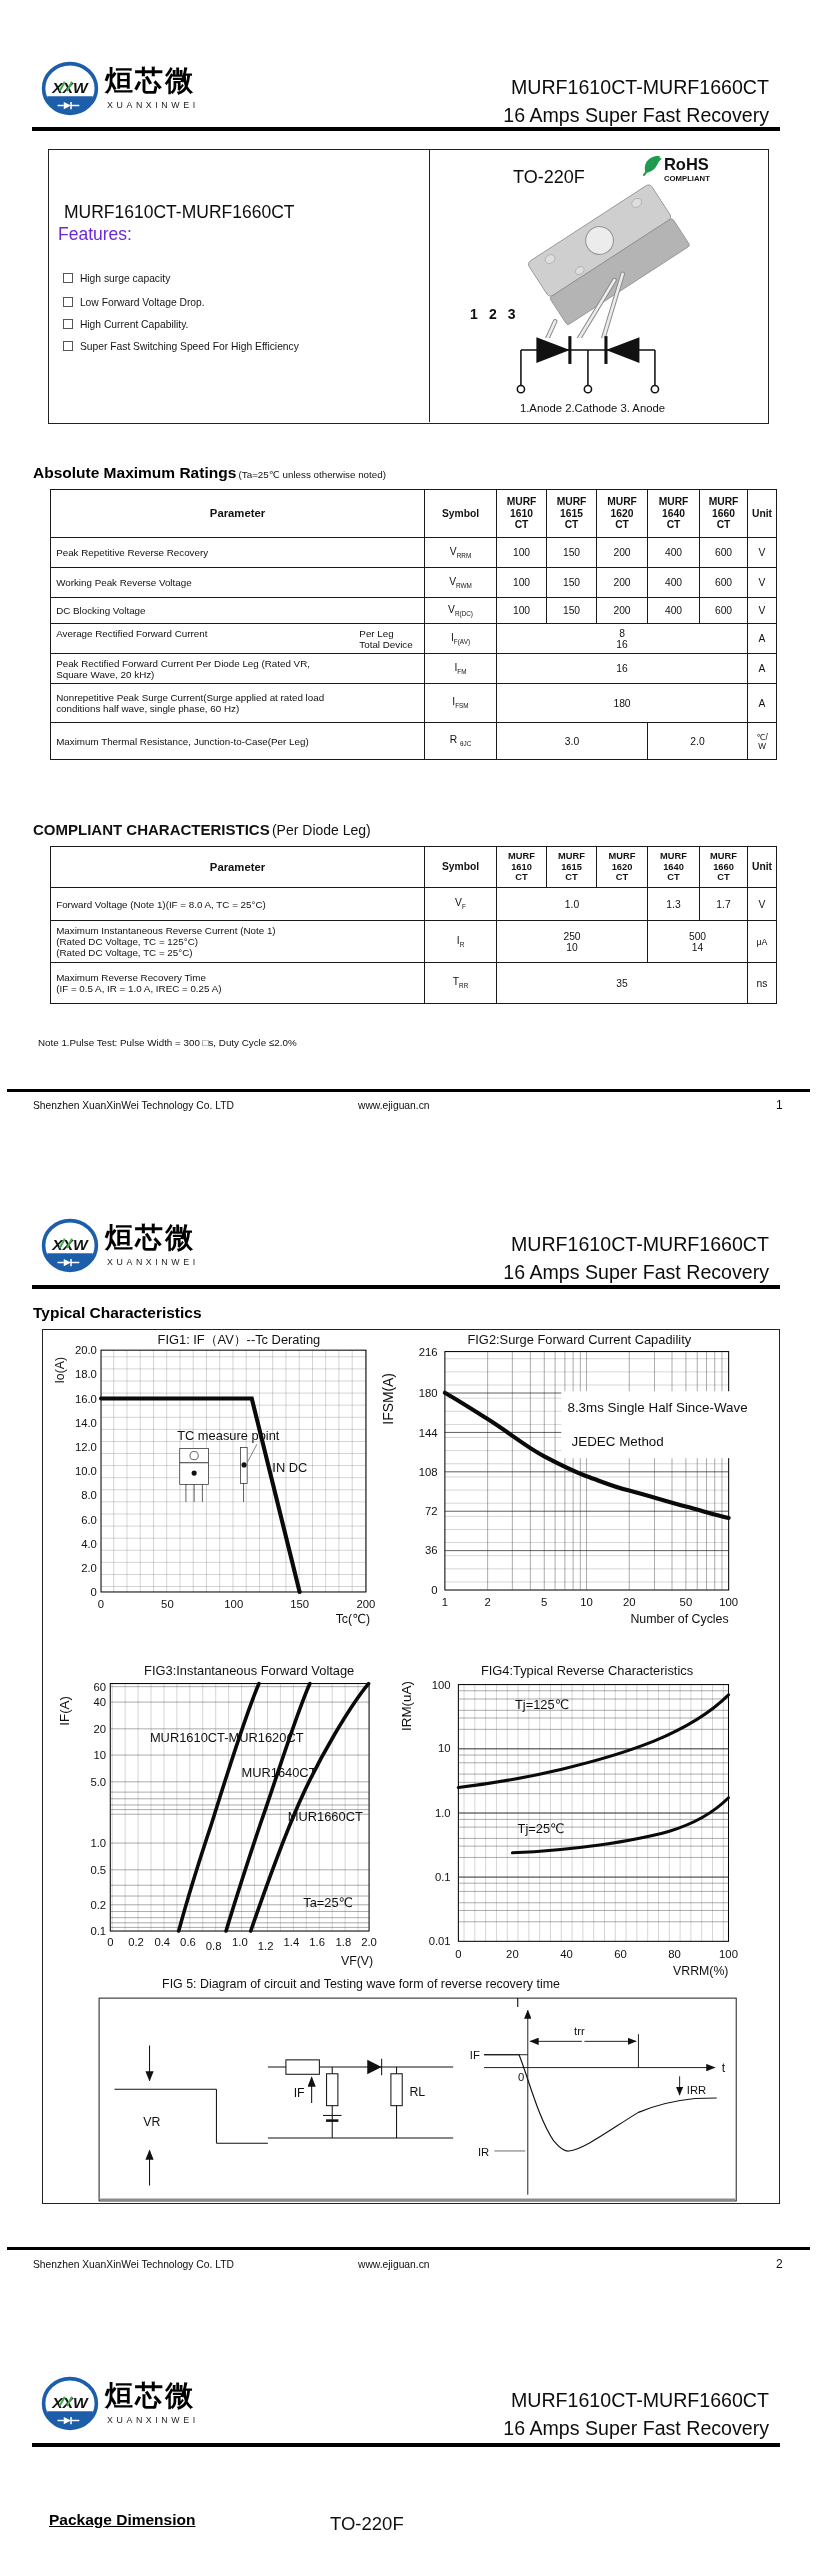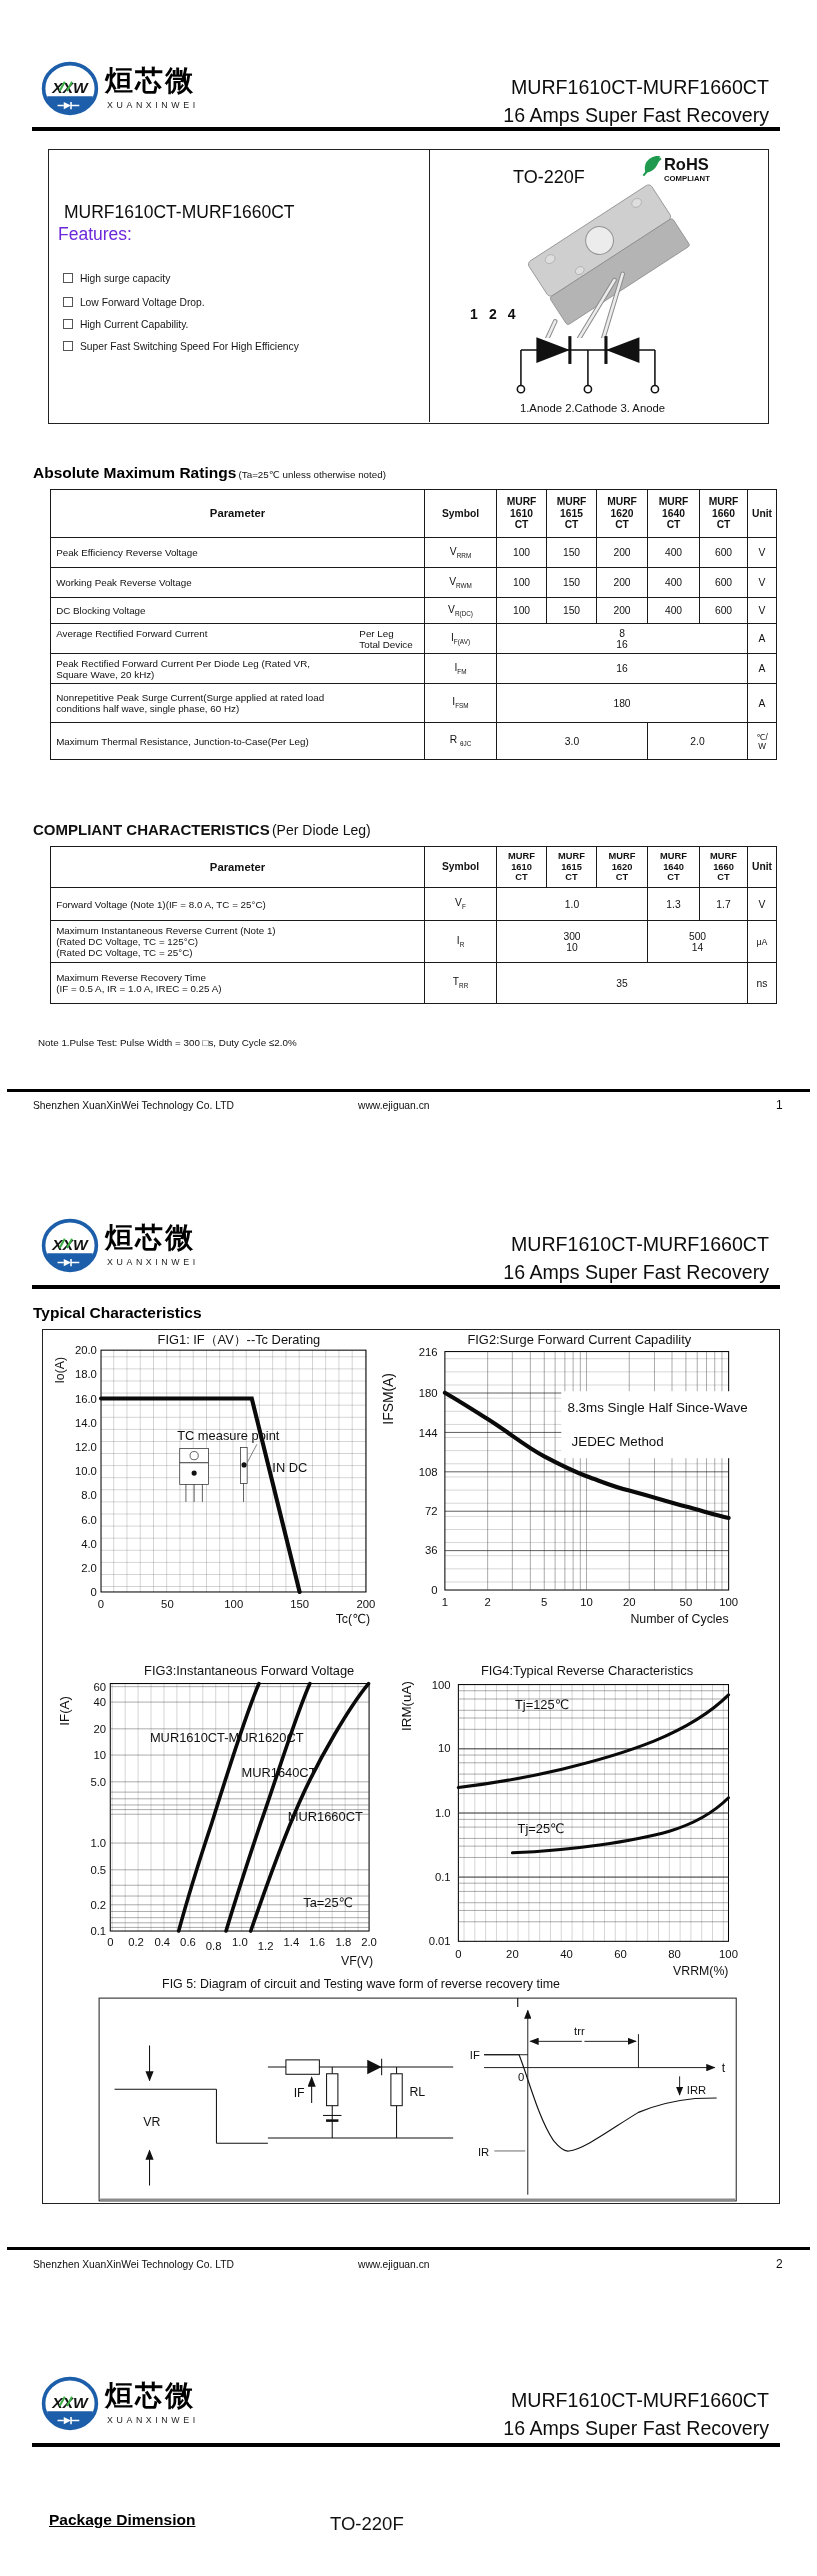--- a/index.html
+++ b/index.html
@@ -75,21 +75,21 @@
       <circle cx="0" cy="-20" r="27" fill="#ececec" stroke="#949494" stroke-width="2"></circle>
       <ellipse cx="-100" cy="-42" rx="10" ry="8" fill="#dedede" stroke="#999"></ellipse>
       <ellipse cx="100" cy="-42" rx="10" ry="8" fill="#dedede" stroke="#999"></ellipse>
       <ellipse cx="-64" cy="8" rx="9" ry="7" fill="#dedede" stroke="#999"></ellipse>
     </g>
     <g stroke-linecap="round">
       <path d="M233 268 L200 340 M348 188 L262 330 M364 176 L320 322" stroke="#8d8d8d" stroke-width="9" fill="none"></path>
       <path d="M233 268 L200 340 M348 188 L262 330 M364 176 L320 322" stroke="#ececec" stroke-width="5" fill="none"></path>
     </g>
   </svg>
-  <div class="a" style="left:470px;top:306px;font-size:14px;font-weight:bold;word-spacing:7.2px;color:#0d0d0d">1 2 4</div>
+  <div class="a" style="left:470px;top:306px;font-size:14px;font-weight:bold;word-spacing:7.2px;color:#0d0d0d">1 2 3</div>
 
   <svg class="a" style="left:495px;top:332px" width="191" height="67" viewBox="0 0 370 130">
     <path d="M50 35 H310 M50 35 V103 M180 35 V103 M310 35 V103" stroke="#111" stroke-width="3" fill="none"></path>
     <polygon points="80,10 80,60 145,35" fill="#111"></polygon>
     <path d="M145 8 V62" stroke="#111" stroke-width="6"></path>
     <polygon points="280,10 280,60 215,35" fill="#111"></polygon>
     <path d="M215 8 V62" stroke="#111" stroke-width="6"></path>
     <circle cx="50" cy="111" r="7" fill="#fff" stroke="#111" stroke-width="3"></circle>
     <circle cx="180" cy="111" r="7" fill="#fff" stroke="#111" stroke-width="3"></circle>
     <circle cx="310" cy="111" r="7" fill="#fff" stroke="#111" stroke-width="3"></circle>
@@ -127,21 +127,21 @@
 CT</td>
       <td class="hd pre">MURF
 1640
 CT</td>
       <td class="hd pre">MURF
 1660
 CT</td>
       <td class="hd">Unit</td>
     </tr>
     <tr style="height:30px">
-      <td class="par">Peak Efficiency Reverse Voltage</td>
+      <td class="par">Peak Repetitive Reverse Recovery</td>
       <td class="val"><span>V</span><sub>RRM</sub></td>
       <td class="val">100</td>
       <td class="val">150</td>
       <td class="val">200</td>
       <td class="val">400</td>
       <td class="val">600</td>
       <td class="val">V</td>
     </tr>
     <tr style="height:30px">
       <td class="par">Working Peak Reverse Voltage</td>
@@ -244,21 +244,21 @@
       <td class="val" colspan="3">1.0</td>
       <td class="val">1.3</td>
       <td class="val">1.7</td>
       <td class="val">V</td>
     </tr>
     <tr style="height:42px">
       <td class="par pre">Maximum Instantaneous Reverse Current (Note 1)
 (Rated DC Voltage, TC = 125°C)
 (Rated DC Voltage, TC = 25°C)</td>
       <td class="val"><span>I</span><sub>R</sub></td>
-      <td class="val pre" colspan="3">300
+      <td class="val pre" colspan="3">250
 10</td>
       <td class="val pre" colspan="2">500
 14</td>
       <td class="val" style="font-size:8.8px">μA</td>
     </tr>
     <tr style="height:41px">
       <td class="par pre">Maximum Reverse Recovery Time
 (IF = 0.5 A, IR = 1.0 A,  IREC = 0.25 A)</td>
       <td class="val"><span>T</span><sub>RR</sub></td>
       <td class="val" colspan="5">35</td>

